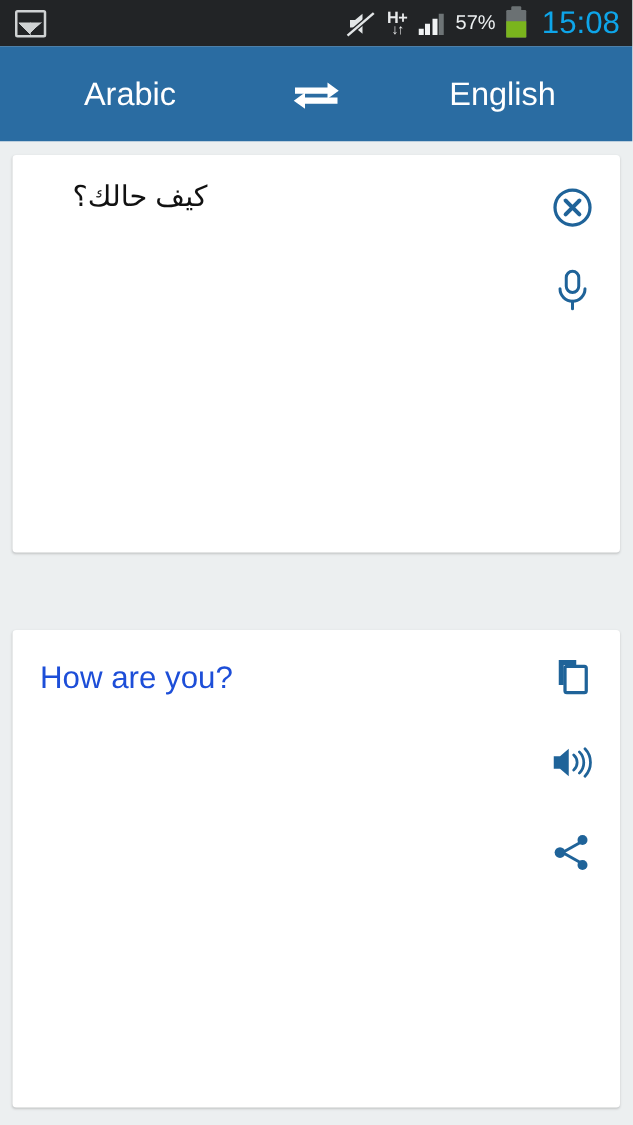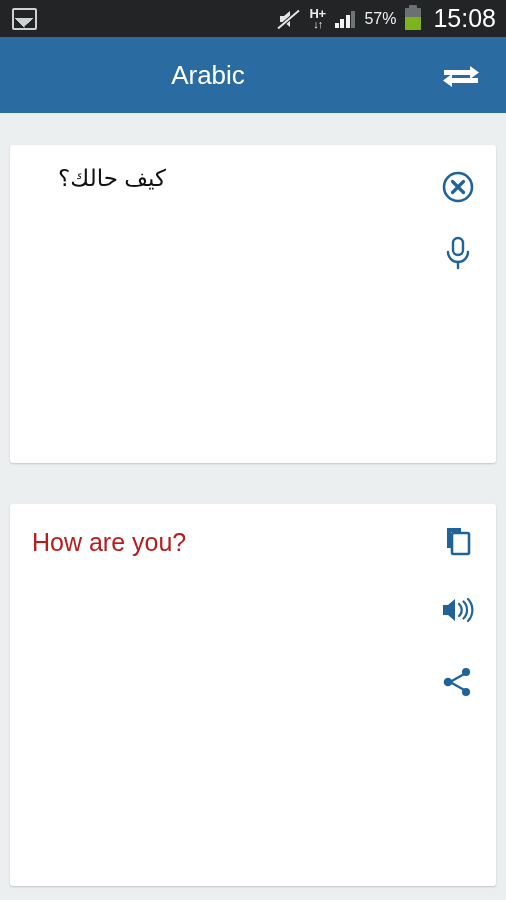--- a/index.html
+++ b/index.html
@@ -107,21 +107,21 @@
     border-radius: 1px 1px 0 0;
   }
   .battery-fill {
     position: absolute;
     left: 0; bottom: 0;
     width: 100%;
     background: #7ab51d;
   }
 
   .clock {
-    color: #ffffff;
+    color: #0ea5e9;
     font-size: 25px;
     line-height: 1;
     margin-left: 3px;
     letter-spacing: 0px;
   }
 
   
   .header {
     position: absolute;
     top: 37px; left: 0;
@@ -152,21 +152,21 @@
   
   .card {
     position: absolute;
     left: 10px;
     width: 486px;
     background: #ffffff;
     border-radius: 3px;
     box-shadow: 0 1px 2px rgba(0,0,0,0.18);
   }
 
-  .card-source { top: 124px; height: 318px; margin-top: 21px; }
+  .card-source { top: 124px; height: 318px; }
   .card-target { top: 504px; height: 382px; }
 
   .card-inner {
     position: relative;
     width: 100%;
     height: 100%;
     padding: 18px 20px 0 22px;
   }
 
   .source-text {
@@ -177,21 +177,21 @@
     text-align: right;
     width: 400px;
     position: absolute;
     top: 18px;
     right: 330px;
     white-space: nowrap;
   }
 
   .target-text {
     font-size: 25px;
-    color: #b91c1c;
+    color: #1d4ed8;
     line-height: 1.3;
     position: absolute;
     top: 22px;
     left: 22px;
     width: 400px;
   }
   .target-text .line { display: block; white-space: nowrap; }
 
   
   .actions {
@@ -264,20 +264,21 @@
   <div class="header">
     <div class="lang-btn">Arabic</div>
 
     <div class="swap-btn">
       <svg class="swap-icon" viewBox="0 0 42 34">
         <path d="M4 12 h26 v-4 l9 6.5 -9 6.5 v-4 H4 z" fill="#ffffff"></path>
         <path d="M38 25 H12 v4 l-9 -6.5 9 -6.5 v4 h26 z" fill="#ffffff"></path>
       </svg>
     </div>
 
+    <div class="lang-btn">English</div>
   </div>
 
   <div class="card card-source">
     <div class="card-inner">
 
       <div class="source-text">كيف حالك؟</div>
 
       <div class="actions actions-source">
 
         <div class="action-btn">

